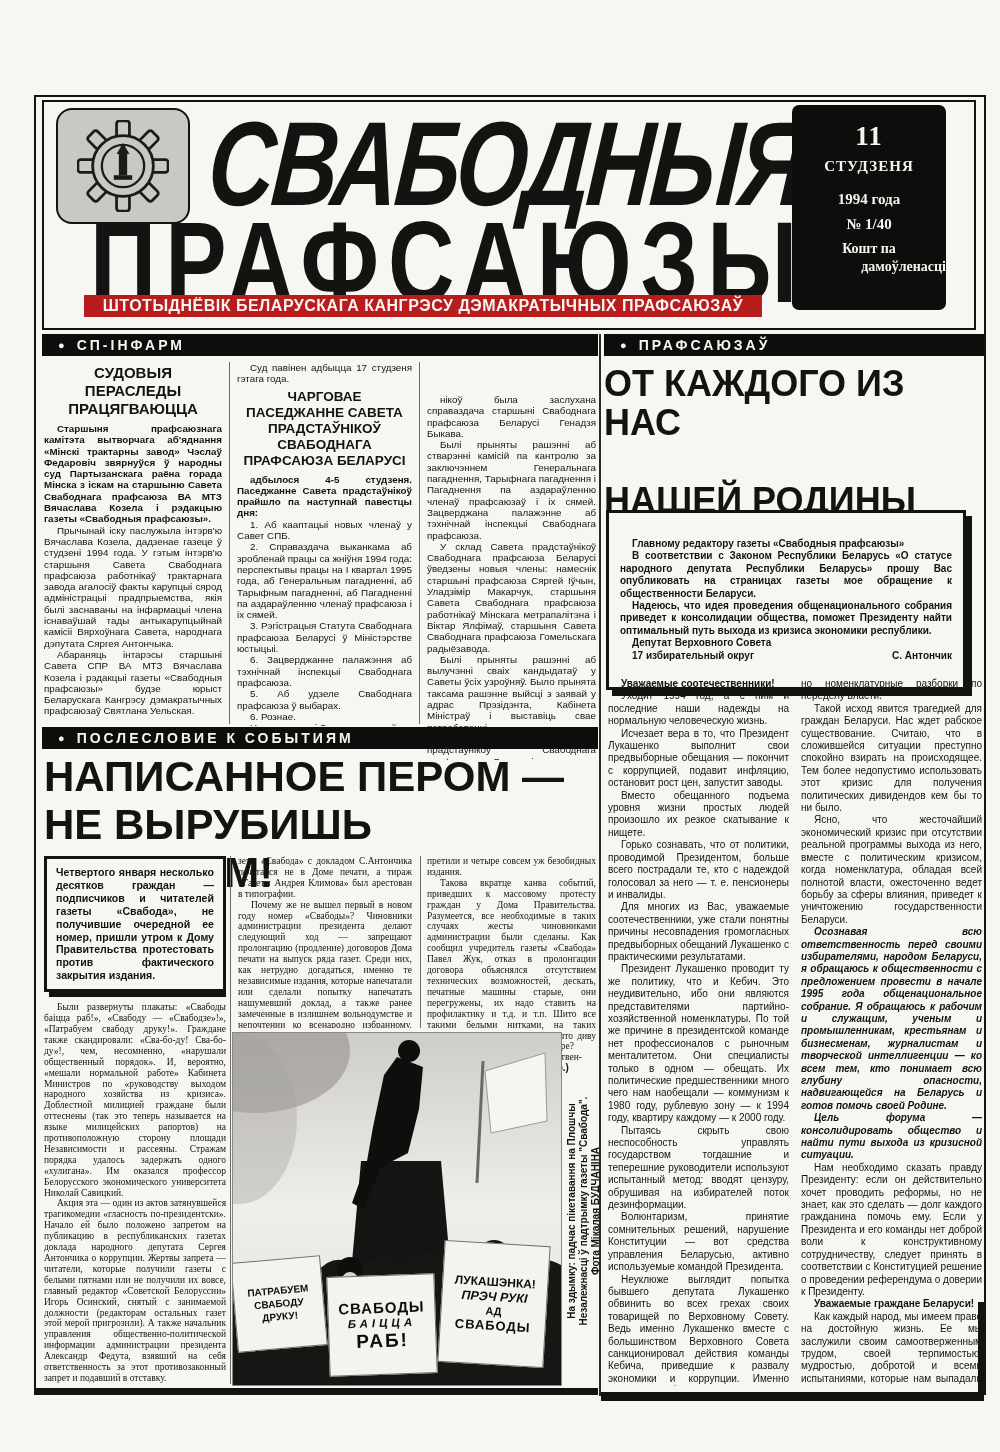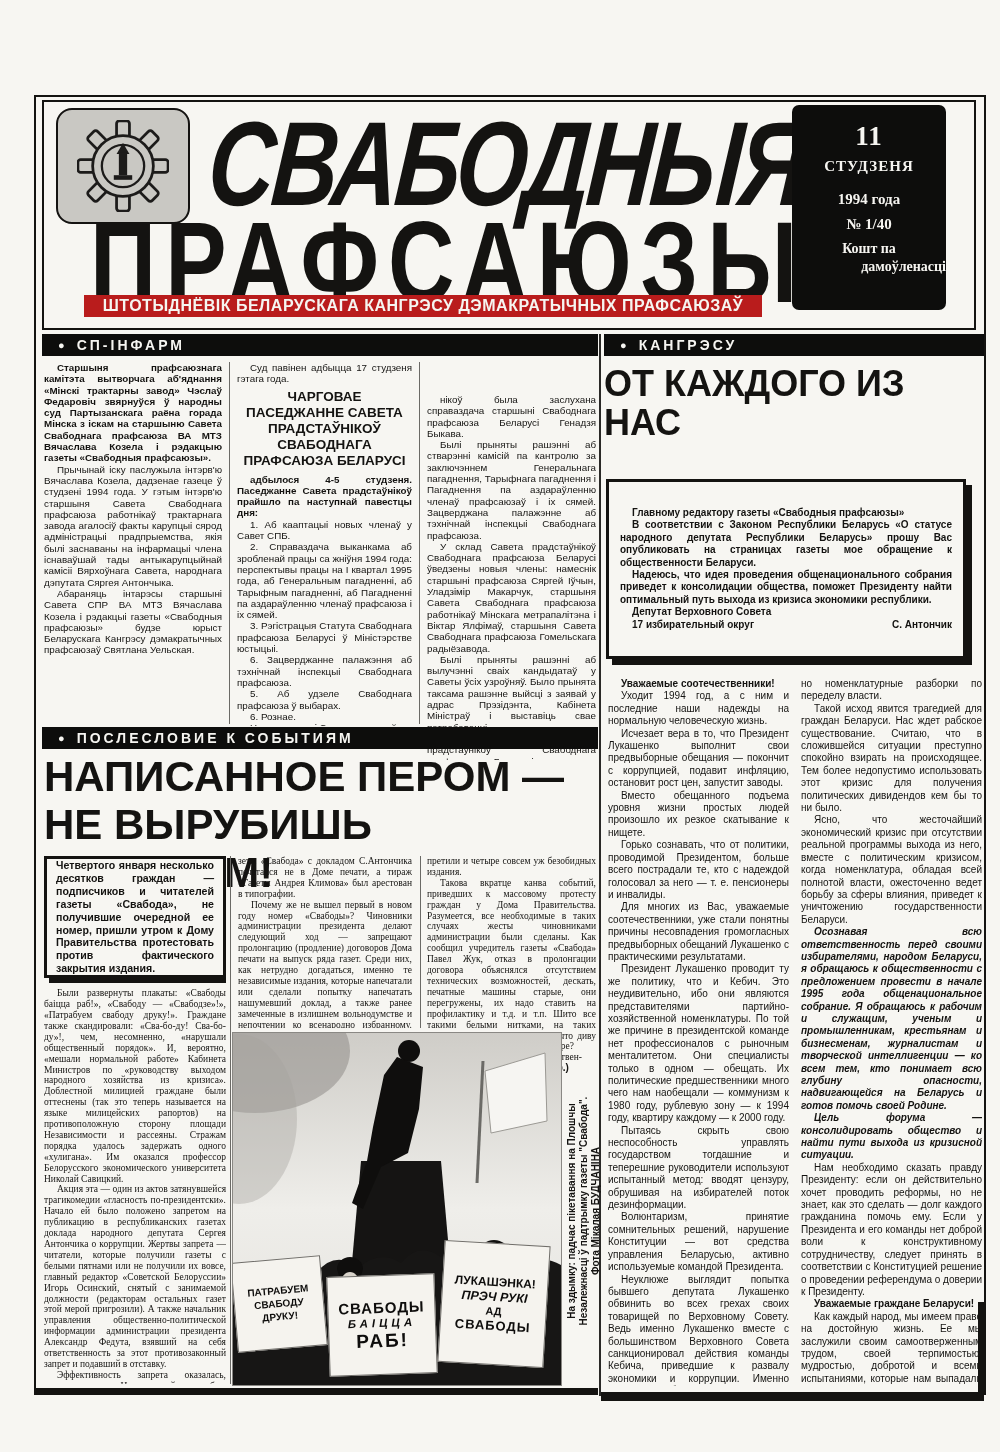--- a/index.html
+++ b/index.html
@@ -58,33 +58,33 @@
   
   .col{position:absolute;overflow:hidden;text-align:justify;}
   .col p{margin:0;text-indent:13px;}
   .sans-sm{font-size:9.8px;line-height:11.3px;}
   .sans-sm .lead{font-weight:bold;}
   h3.art{margin:2px 0 5px 0;text-align:center;font-size:15px;line-height:18px;font-weight:900;text-indent:0;}
   h4.art{margin:4px 0 5px 0;text-align:center;font-size:13.5px;line-height:16px;font-weight:900;text-indent:0;}
 
   
   .obr-headline{left:604px;top:364px;width:382px;font-size:36px;line-height:39px;font-weight:900;letter-spacing:0;}
-  .letterbox{left:606px;top:479px;width:332px;border:3px solid var(--ink);box-shadow:6px 6px 0 0 var(--ink);
+  .letterbox{left:606px;top:510px;width:332px;border:3px solid var(--ink);box-shadow:6px 6px 0 0 var(--ink);
              background:var(--paper);padding:25px 11px;font-weight:bold;font-size:10px;line-height:12.4px;text-align:justify;}
   .letterbox p{margin:0;text-indent:12px;}
   .letterbox .to{text-indent:12px;}
   .sigrow{display:flex;justify-content:space-between;text-indent:0;}
   .r-col{font-size:10px;line-height:12.4px;}
   .r-col .bld{font-weight:bold;}
   .r-col .bi{font-weight:bold;font-style:italic;}
 
   
   .posl-headline{left:44px;top:753px;width:552px;font-size:42px;line-height:48px;font-weight:900;letter-spacing:0;}
   .leadbox{border:3px solid var(--ink);box-shadow:5px 5px 0 0 var(--ink);background:var(--paper);
-           padding:0 9px;font-weight:bold;font-size:10.6px;line-height:12.9px;text-align:justify;margin-bottom:10px;}
+           padding:7px 9px;font-weight:bold;font-size:10.6px;line-height:12.9px;text-align:justify;margin-bottom:10px;}
   .serif{font-family:"Liberation Serif",serif;font-size:9.5px;line-height:10.9px;}
   .cont-note{font-weight:bold;text-align:center;text-indent:0 !important;font-family:"Liberation Sans",sans-serif;font-size:10px;}
 
   
   .photo{left:232px;top:1032px;width:328px;height:352px;border:1px solid #8a8884;overflow:hidden;}
   .plc{position:absolute;background:#f5f3ee;border:1px solid #6f6d69;color:#0e0d0c;text-align:center;
        font-weight:bold;display:flex;flex-direction:column;justify-content:center;gap:1px;}
   .plc-left{left:1px;top:226px;width:88px;height:88px;transform:rotate(-5deg);font-size:10px;line-height:12px;}
   .plc-center{left:95px;top:242px;width:106px;height:98px;transform:rotate(-2deg);}
   .plc-center .l1{font-size:15px;letter-spacing:1px;}
@@ -147,29 +147,33 @@
       <div class="d-price2">дамоўленасці</div>
     </div>
 
     <div class="subtitle-bar">ШТОТЫДНЁВІК БЕЛАРУСКАГА КАНГРЭСУ ДЭМАКРАТЫЧНЫХ ПРАФСАЮЗАЎ</div>
   </header>
 
   <div class="band band-spinfarm">
     <span class="bullet">●</span><span>СП-ІНФАРМ</span>
   </div>
   <div class="band band-obr">
-    <span class="bullet">●</span><span>КАНГРЭСУ</span>
+    <span class="bullet">●</span><span>ПРАФСАЮЗАЎ</span>
   </div>
 
   <div class="abs center-div"></div>
 
   <div class="sep" style="left:229px;top:362px;height:362px;"></div>
   <div class="sep" style="left:419px;top:362px;height:362px;"></div>
 
   <div class="col sans-sm" style="left:44px;top:362px;width:178px;height:364px;">
+    <h3 class="art">
+      <span>СУДОВЫЯ ПЕРАСЛЕДЫ</span><br>
+      <span>ПРАЦЯГВАЮЦЦА</span>
+    </h3>
     <p class="lead">Старшыня прафсаюзнага камітэта вытворчага аб'яднання «Мінскі трактарны завод» Чэслаў Федаровіч звярнуўся ў народны суд Партызанскага раёна горада Мінска з іскам на старшыню Савета Свабоднага прафсаюза ВА МТЗ Вячаслава Козела і рэдакцыю газеты «Свабодныя прафсаюзы».</p>
     <p>Прычынай іску паслужыла інтэрв'ю Вячаслава Козела, дадзенае газеце ў студзені 1994 года. У гэтым інтэрв'ю старшыня Савета Свабоднага прафсаюза работнікаў трактарнага завода агалосіў факты карупцыі сярод адміністрацыі прадпрыемства, якія былі заснаваны на інфармацыі члена існаваўшай тады антыкарупцыйнай камісіі Вярхоўнага Савета, народнага дэпутата Сяргея Антончыка.</p>
     <p>Абараняць інтарэсы старшыні Савета СПР ВА МТЗ Вячаслава Козела і рэдакцыі газеты «Свабодныя прафсаюзы» будзе юрыст Беларускага Кангрэсу дэмакратычных прафсаюзаў Святлана Уельская.</p>
   </div>
 
   <div class="col sans-sm" style="left:237px;top:362px;width:175px;height:364px;">
     <p>Суд павінен адбыцца 17 студзеня гэтага года.</p>
     <h4 class="art">ЧАРГОВАЕ ПАСЕДЖАННЕ САВЕТА ПРАДСТАЎНІКОЎ СВАБОДНАГА ПРАФСАЮЗА БЕЛАРУСІ</h4>
     <p class="lead">адбылося 4-5 студзеня. Паседжанне Савета прадстаўнікоў прайшло па наступнай павестцы дня:</p>
     <p>1. Аб кааптацыі новых членаў у Савет СПБ.</p>

